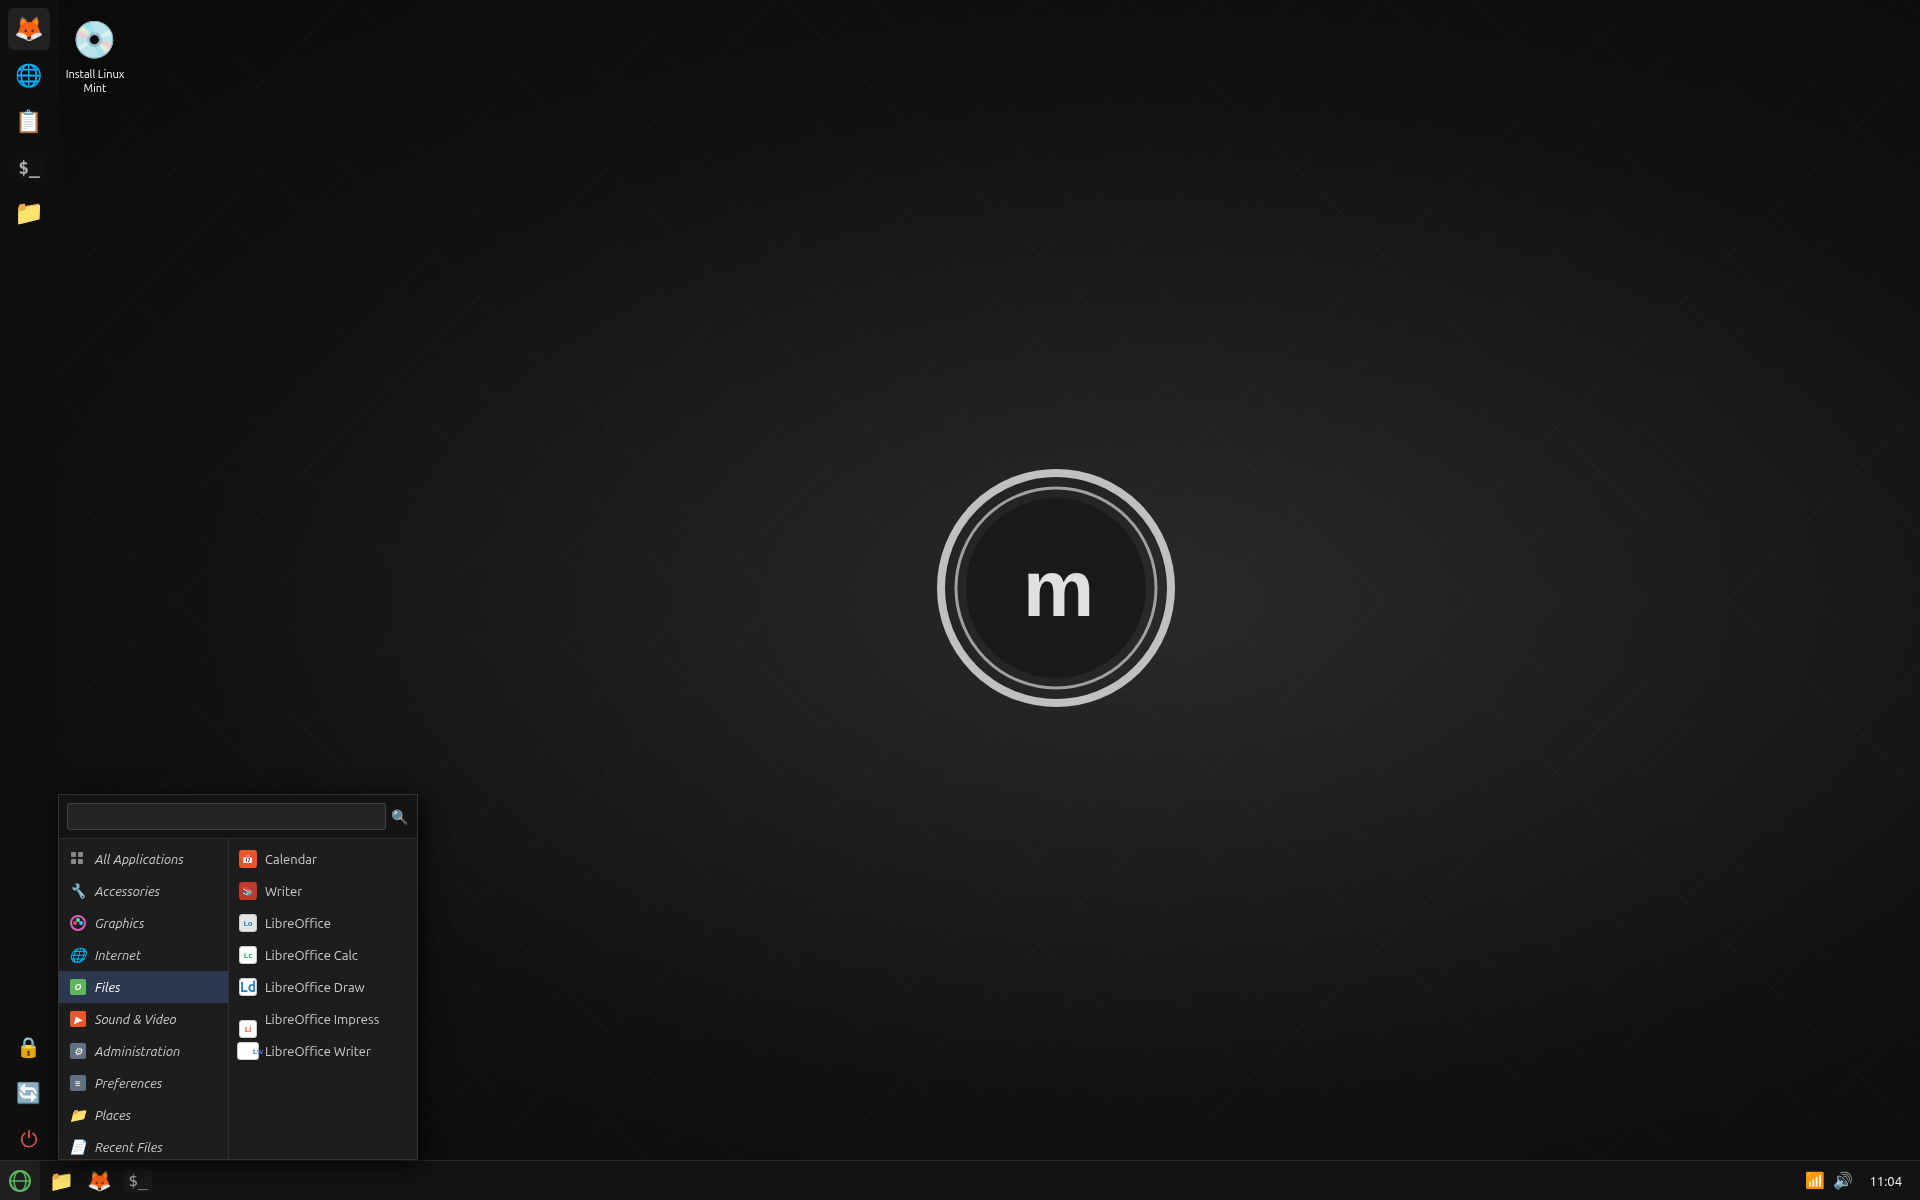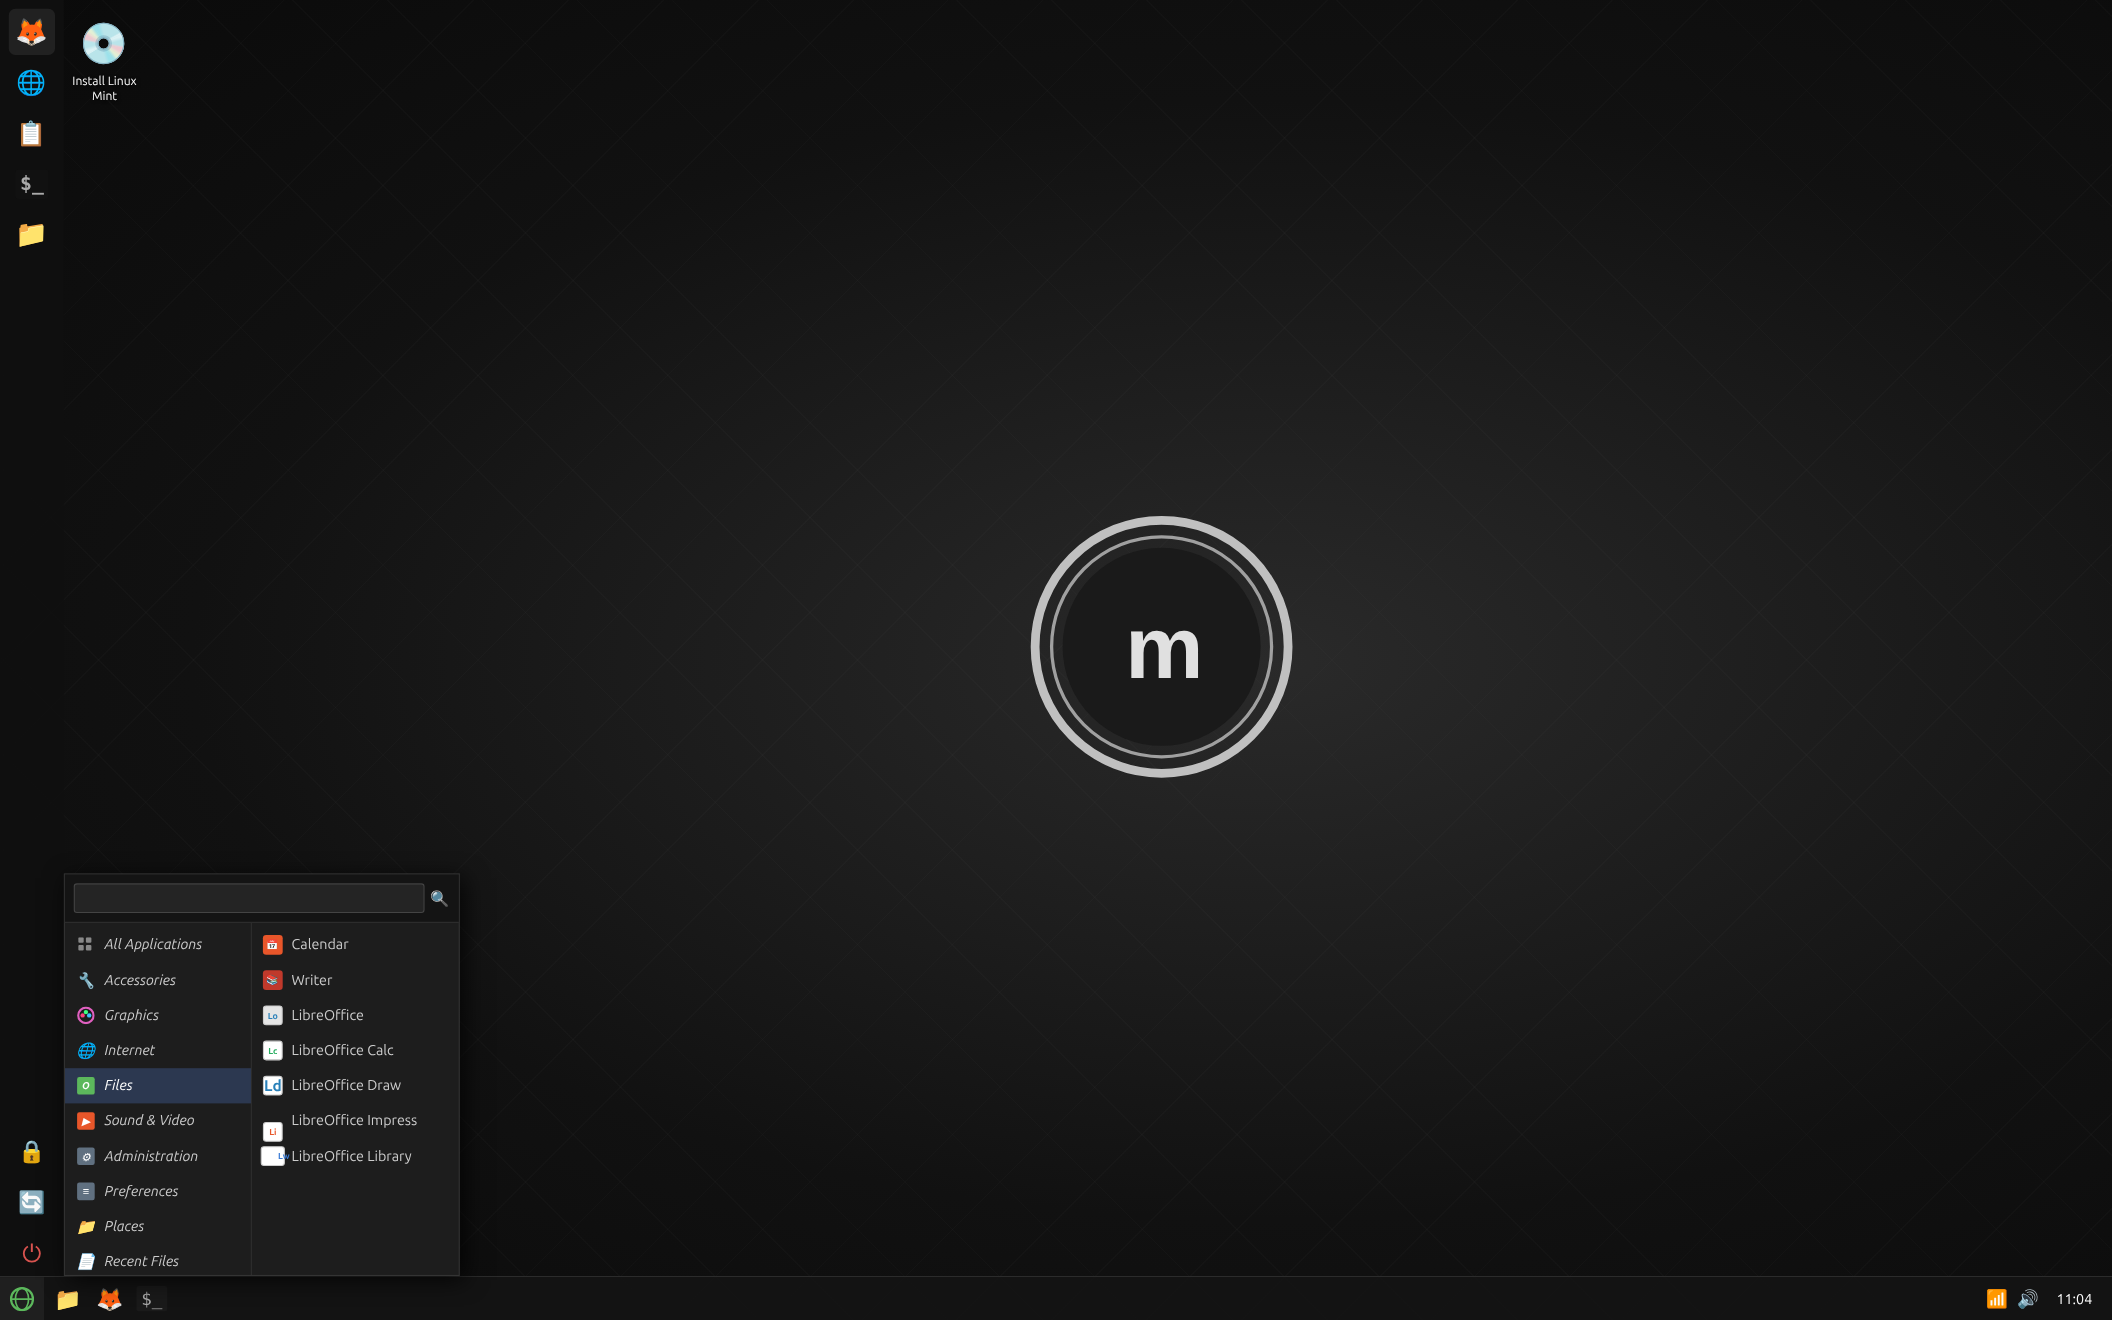--- a/index.html
+++ b/index.html
@@ -433,21 +433,21 @@
           <div class="menu-icon">
             <div style="width:18px;height:18px;background:#fff;border-radius:3px;display:flex;align-items:center;justify-content:center;font-size:8px;color:#e8562a;font-weight:bold;border:1px solid #ccc;margin-top:20px;">Li</div>
           </div>
           <span>LibreOffice Impress</span>
         </div>
 
         <div class="menu-item">
           <div class="menu-icon">
             <div style="width:18px;height:18px;background:#fff;border-radius:3px;display:flex;align-items:center;justify-content:center;font-size:8px;color:#3a7bd5;font-weight:bold;border:1px solid #ccc;padding-left:20px;">Lw</div>
           </div>
-          <span>LibreOffice Library</span>
+          <span>LibreOffice Writer</span>
         </div>
 
       </div>
     </div>
   </div>
 
   <div class="taskbar">
     <div class="taskbar-start">
       <svg width="22" height="22" viewBox="0 0 22 22">
         <circle cx="11" cy="11" r="10" fill="none" stroke="#5cb85c" stroke-width="2"></circle>

